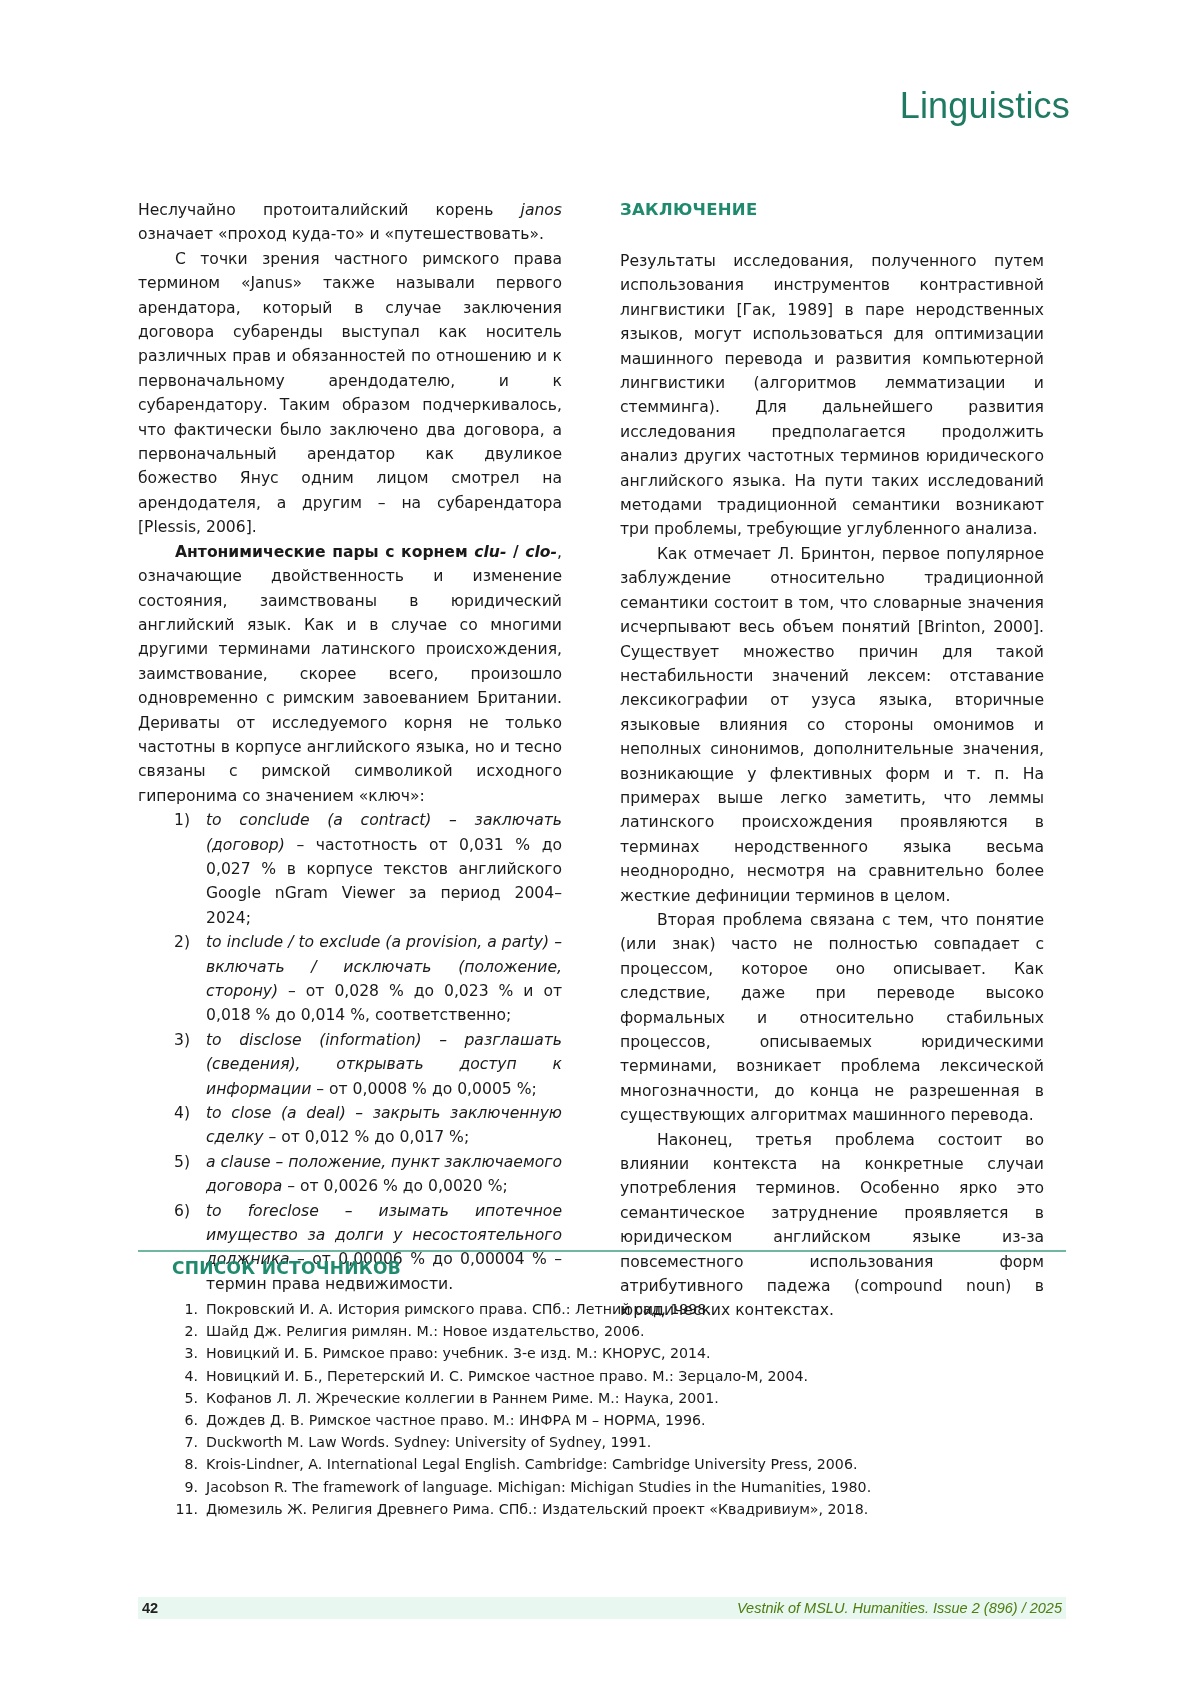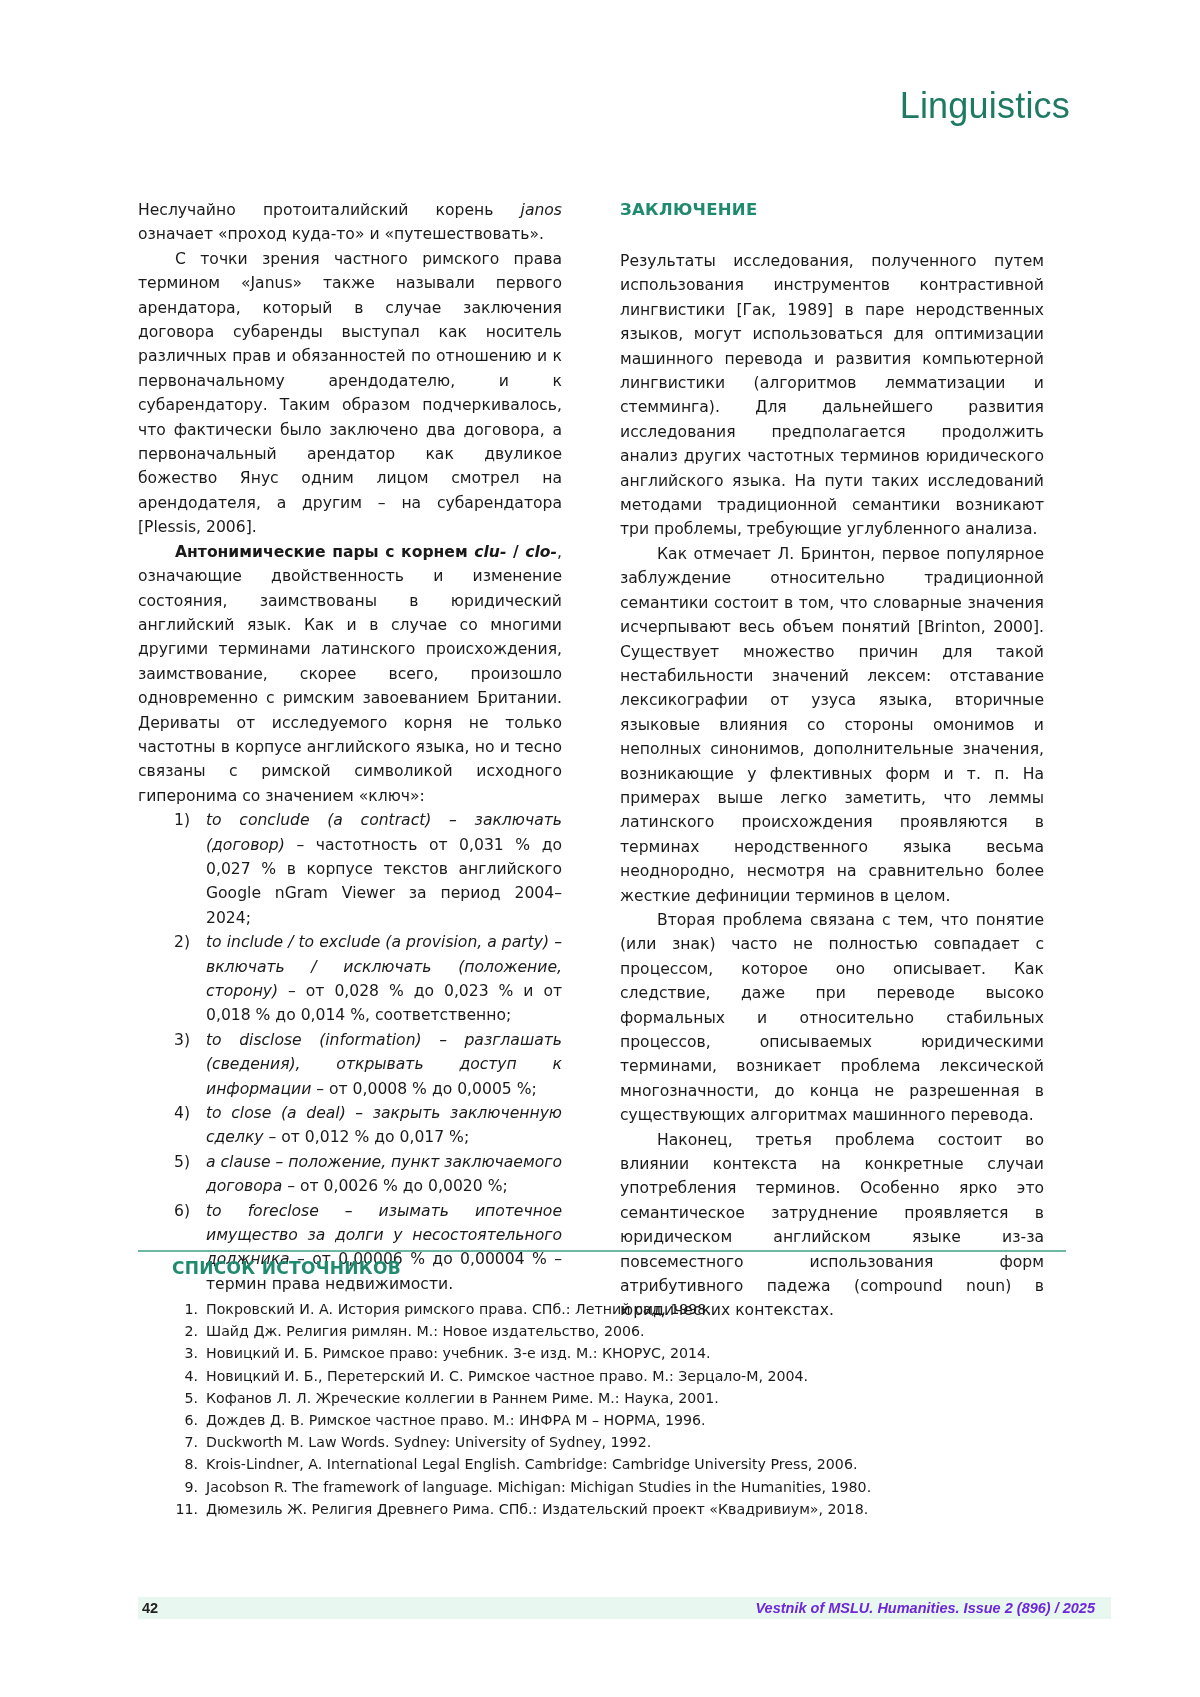--- a/index.html
+++ b/index.html
@@ -14,23 +14,23 @@
   .bd { font-weight: bold; }
   .section-h { font-family: "DejaVu Sans", sans-serif; font-weight: bold; color: #1f8a6e; font-size: 16.5px; letter-spacing: 0.3px; margin: 0 0 27px 0; line-height: 24px; }
   ol.terms { list-style: none; margin: 0; padding: 0; }
   ol.terms li { position: relative; padding-left: 68px; text-align: justify; }
   ol.terms li .num { position: absolute; left: 36px; top: 0; }
   .divider { position: absolute; left: 138px; top: 1250px; width: 928px; height: 2px; background: #6fb7a2; }
   .refs-h { position: absolute; left: 172px; top: 1258px; font-weight: bold; color: #1f8a6e; font-size: 17px; letter-spacing: 0.3px; }
   ol.refs { position: absolute; left: 172px; top: 1298px; margin: 0; padding: 0; list-style: none; font-size: 14.2px; line-height: 22.2px; }
   ol.refs li { position: relative; padding-left: 34px; white-space: nowrap; }
   ol.refs li .rnum { position: absolute; right: calc(100% - 26px); text-align: right; }
-  .footer { position: absolute; left: 138px; top: 1597px; width: 928px; height: 22px; background: #e8f7ef; font-family: "Liberation Sans", sans-serif; font-size: 14.5px; line-height: 22px; padding-left: 45px; }
+  .footer { position: absolute; left: 138px; top: 1597px; width: 928px; height: 22px; background: #e8f7ef; font-family: "Liberation Sans", sans-serif; font-size: 14.5px; line-height: 22px; }
   .footer .page { position: absolute; left: 4px; font-weight: bold; color: #222; }
-  .footer .journal { position: absolute; right: 16px; font-style: italic; font-weight: bold; color: #6d28d9; }
+  .footer .journal { position: absolute; right: 4px; font-style: italic; font-weight: normal; color: #4d7c0f; }
 </style>
 </head>
 <body>
 
 <div class="header-title">Linguistics</div>
 
 <div class="col col-left">
   <p class="p"><span>Неслучайно протоиталийский корень </span><span class="it">janos</span><span> означает «проход куда-то» и «путешествовать».</span></p>
   <p class="p indent">С точки зрения частного римского права термином «Janus» также называли первого арендатора, который в случае заключения договора субаренды выступал как носитель различных прав и обязанностей по отношению и к первоначальному арендодателю, и к субарендатору. Таким образом подчеркивалось, что фактически было заключено два договора, а первоначальный арендатор как двуликое божество Янус одним лицом смотрел на арендодателя, а другим – на субарендатора [Plessis, 2006].</p>
   <p class="p indent"><span class="bd">Антонимические пары с корнем </span><span class="bd it">clu-</span><span class="bd"> / </span><span class="bd it">clo-</span><span>, означающие двойственность и изменение состояния, заимствованы в юридический английский язык. Как и в случае со многими другими терминами латинского происхождения, заимствование, скорее всего, произошло одновременно с римским завоеванием Британии. Дериваты от исследуемого корня не только частотны в корпусе английского языка, но и тесно связаны с римской символикой исходного гиперонима со значением «ключ»:</span></p>
@@ -55,21 +55,21 @@
 <div class="divider"></div>
 <div class="refs-h">СПИСОК ИСТОЧНИКОВ</div>
 
 <ol class="refs">
   <li><span class="rnum">1.</span><span>Покровский И. А. История римского права. СПб.: Летний сад, 1998.</span></li>
   <li><span class="rnum">2.</span><span>Шайд Дж. Религия римлян. М.: Новое издательство, 2006.</span></li>
   <li><span class="rnum">3.</span><span>Новицкий И. Б. Римское право: учебник. 3-е изд. М.: КНОРУС, 2014.</span></li>
   <li><span class="rnum">4.</span><span>Новицкий И. Б., Перетерский И. С. Римское частное право. М.: Зерцало-М, 2004.</span></li>
   <li><span class="rnum">5.</span><span>Кофанов Л. Л. Жреческие коллегии в Раннем Риме. М.: Наука, 2001.</span></li>
   <li><span class="rnum">6.</span><span>Дождев Д. В. Римское частное право. М.: ИНФРА М – НОРМА, 1996.</span></li>
-  <li><span class="rnum">7.</span><span>Duckworth M. Law Words. Sydney: University of Sydney, 1992.</span></li>
+  <li><span class="rnum">7.</span><span>Duckworth M. Law Words. Sydney: University of Sydney, 1991.</span></li>
   <li><span class="rnum">8.</span><span>Krois-Lindner, A. International Legal English. Cambridge: Cambridge University Press, 2006.</span></li>
   <li><span class="rnum">9.</span><span>Jacobson R. The framework of language. Michigan: Michigan Studies in the Humanities, 1980.</span></li>
   <li><span class="rnum">11.</span><span>Дюмезиль Ж. Религия Древнего Рима. СПб.: Издательский проект «Квадривиум», 2018.</span></li>
 </ol>
 
 <div class="footer">
   <span class="page">42</span>
   <span class="journal">Vestnik of MSLU. Humanities. Issue 2 (896) / 2025</span>
 </div>
 

